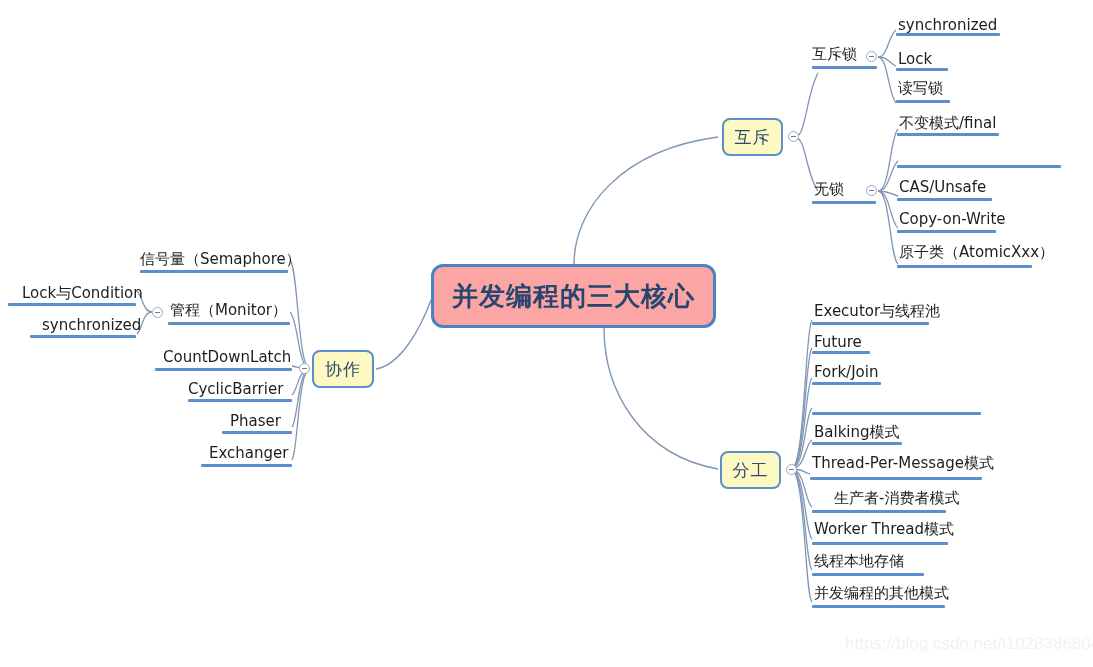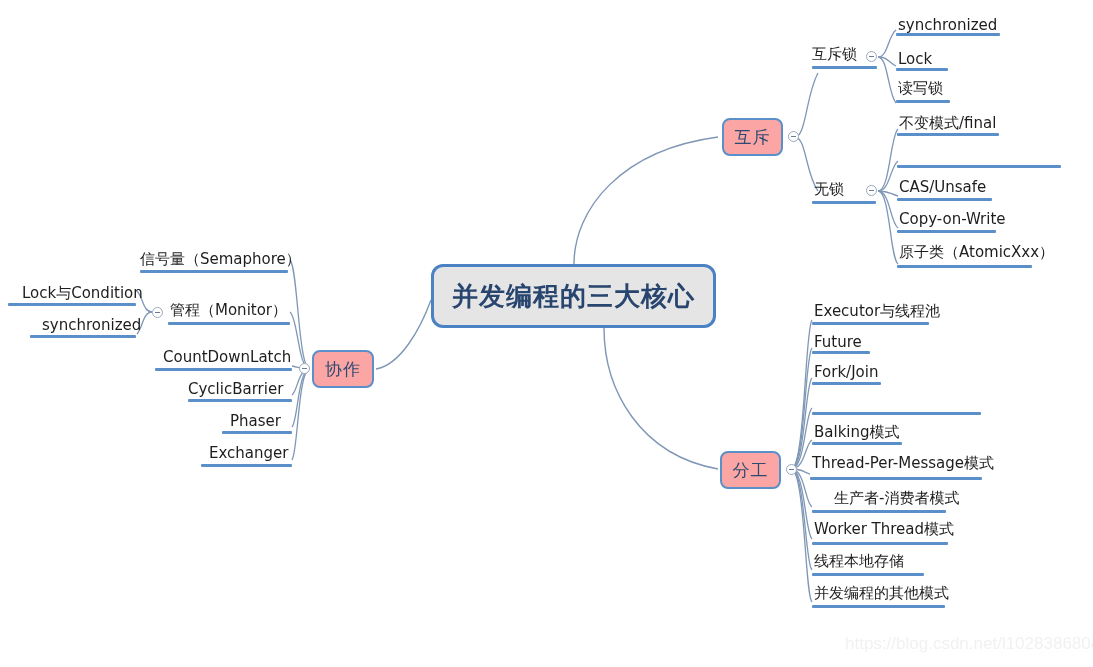--- a/index.html
+++ b/index.html
@@ -28,39 +28,39 @@
   
   .root-node {
     position: absolute;
     left: 431px;
     top: 264px;
     width: 285px;
     height: 64px;
     box-sizing: border-box;
     border: 3px solid #4a82c4;
     border-radius: 12px;
-    background: #e5e5e5;
+    background: #fca5a5;
     display: flex;
     align-items: center;
     justify-content: center;
   }
   .root-node .label {
     font-size: 26px;
     font-weight: bold;
     color: #27456e;
     letter-spacing: 1px;
     font-family: "DejaVu Sans", "Liberation Sans", sans-serif;
   }
   
   .l1-node {
     position: absolute;
     box-sizing: border-box;
     border: 2px solid #5b8fc9;
     border-radius: 8px;
-    background: #fca5a5;
+    background: #fef9c3;
     display: flex;
     align-items: center;
     justify-content: center;
   }
   .l1-node .label {
     font-size: 17px;
     color: #2d4a70;
     font-family: "DejaVu Sans", "Liberation Sans", sans-serif;
     letter-spacing: 1px;
   }

